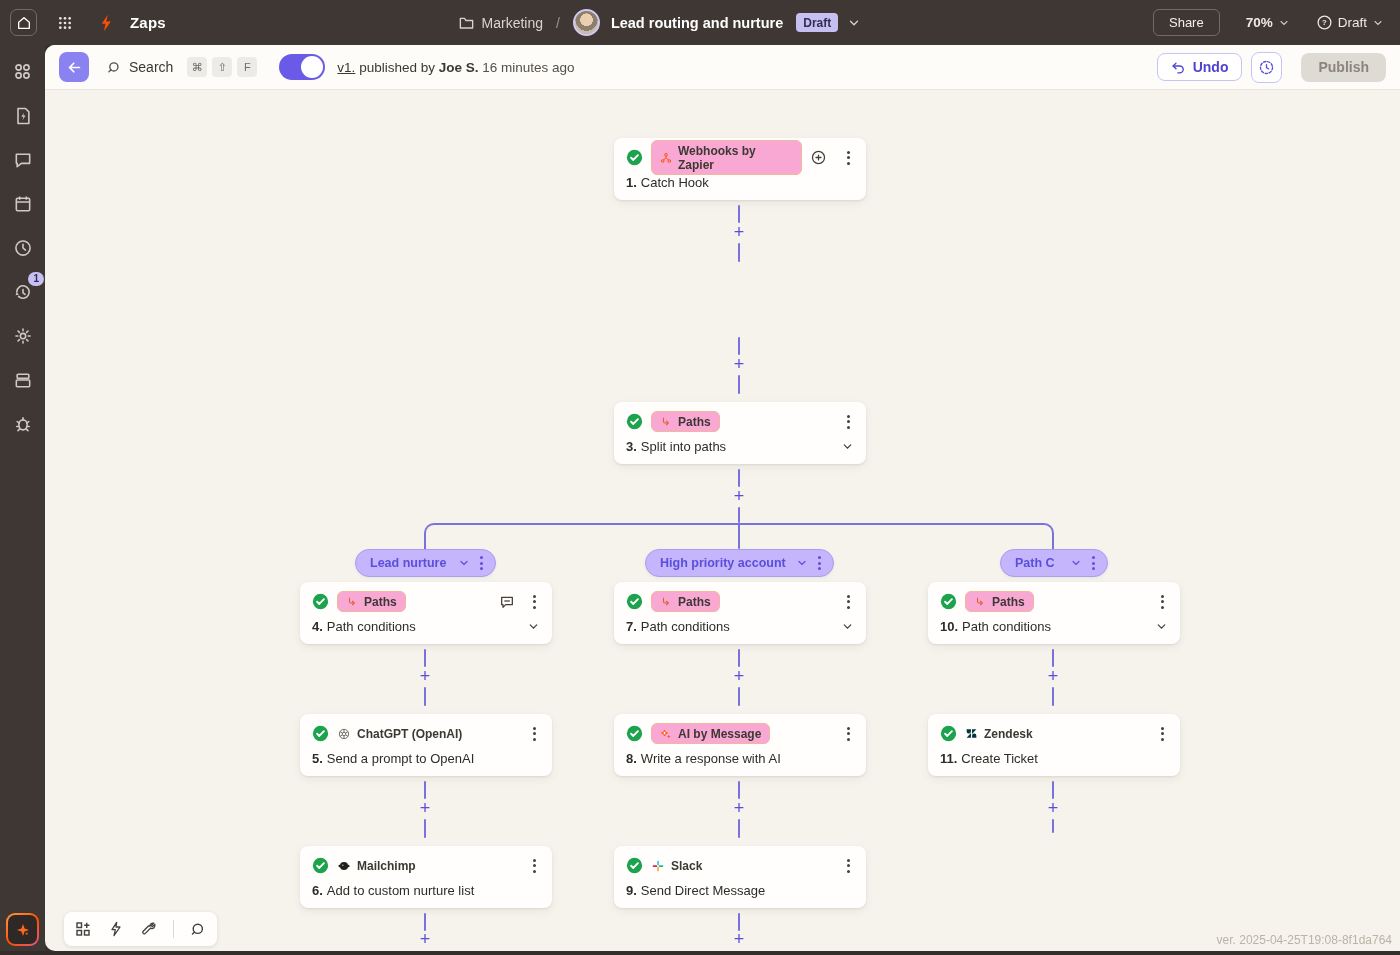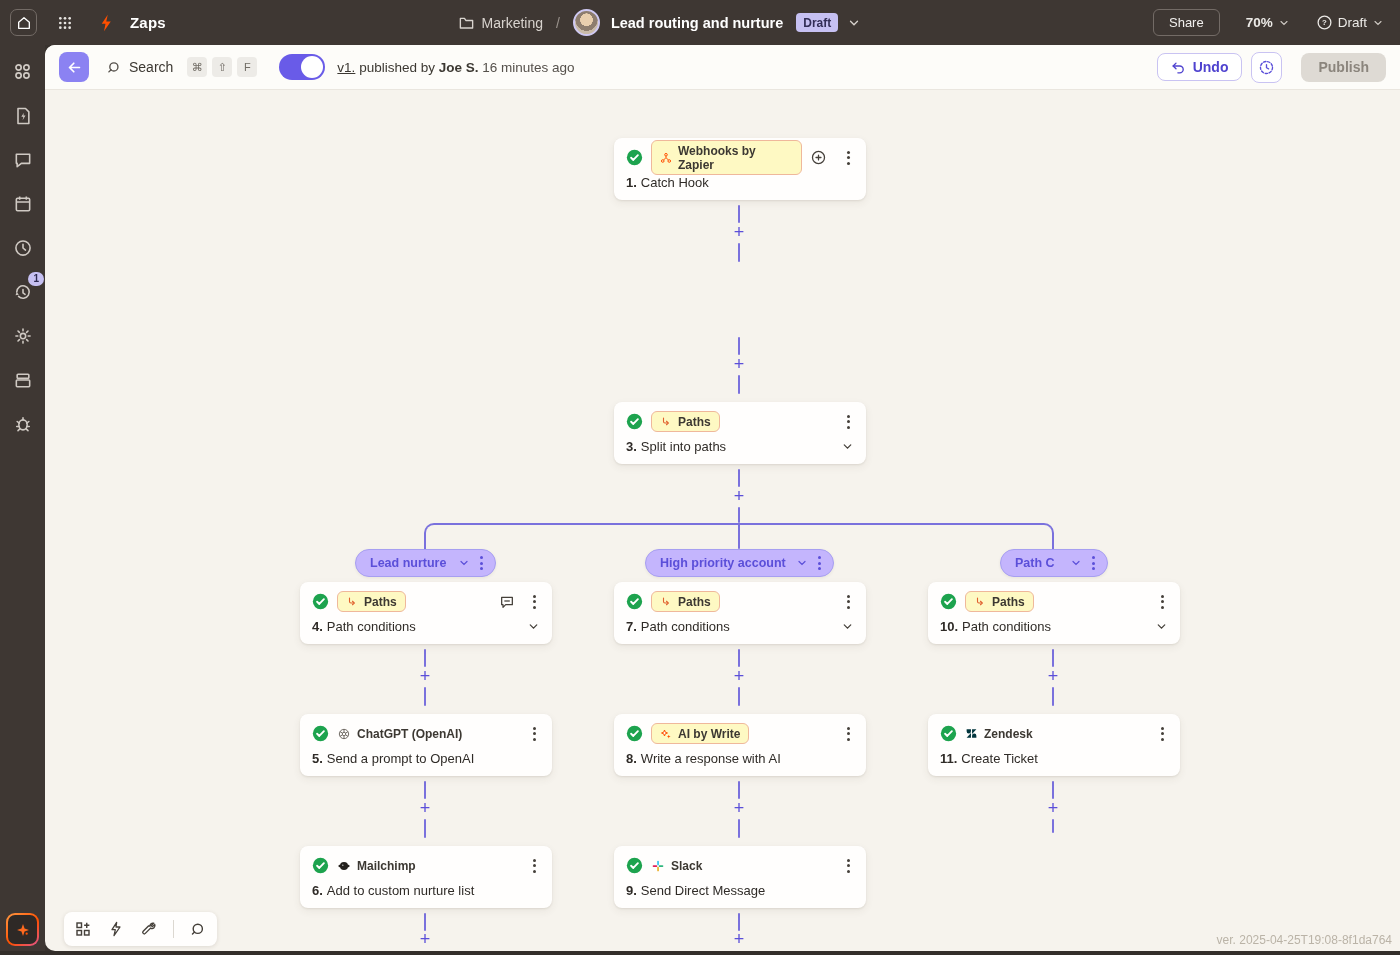--- a/index.html
+++ b/index.html
@@ -75,21 +75,21 @@
   .node { position:absolute; width:252px; background:#fffefd; border-radius:8px;
     box-shadow:0 1px 2px rgba(72,60,40,.10), 0 3px 8px rgba(72,60,40,.07);
     padding:9px 12px 10px 12px; }
   .nrow1 { display:flex; align-items:center; gap:8px; margin-bottom:7px; height:21px; }
   .nrow2 { display:flex; align-items:center; font-size:13px; color:#2f2b27; }
   .nrow2 b { font-weight:bold; }
   .step-title { margin-left:4px; }
   .app-plain { display:flex; align-items:center; gap:6px; font-size:12px; font-weight:bold;
     color:#3c3832; }
   .app-pill { display:flex; align-items:center; gap:6px; font-size:12px; font-weight:bold;
-    color:#3c3832; border:1px solid #efb89b; background:#fef9c3; border-radius:6px;
+    color:#3c3832; border:1px solid #efb89b; background:#f9a8d4; border-radius:6px;
     padding:2.5px 8px; }
   .dots { display:flex; flex-direction:column; gap:2.5px; align-items:center; padding:2px 4px; }
   .dots i { width:3px; height:3px; border-radius:50%; background:#45403a; }
   .spacer { flex:1; }
   .n-chevron { margin-left:auto; color:#45403a; }
   .clearbit-logo { width:13px; height:13px; border-radius:3.5px;
     background:linear-gradient(135deg,#2f7cf6 0 50%, #9cc4fb 50% 100%); }
 
   
   .dash { position:absolute; width:2px; background:#7a71dd; border-radius:1px; }
@@ -614,21 +614,21 @@
               <path d="M6 10.3l2.6 2.6L14 7.3" stroke="#fff" stroke-width="2.2" fill="none" stroke-linecap="round" stroke-linejoin="round"></path>
             </svg>
           </span>
         <span class="app-pill">
           <span>
               <svg width="12" height="12" viewBox="0 0 24 24" fill="none" stroke="#ff4f00" stroke-width="2">
                 <path d="M9 4l1.6 4.4L15 10l-4.4 1.6L9 16l-1.6-4.4L3 10l4.4-1.6z" fill="#fff"></path>
                 <path d="M17.5 13.5l1 2.7 2.7 1-2.7 1-1 2.7-1-2.7-2.7-1 2.7-1z" fill="#ff4f00" stroke="none"></path>
               </svg>
             </span>
-          <span>AI by Write</span>
+          <span>AI by Message</span>
         </span>
         <span class="spacer"></span>
         <span class="dots">
             <i></i>
             <i></i>
             <i></i>
           </span>
       </div>
       <div class="nrow2">
           <b>8.</b>

